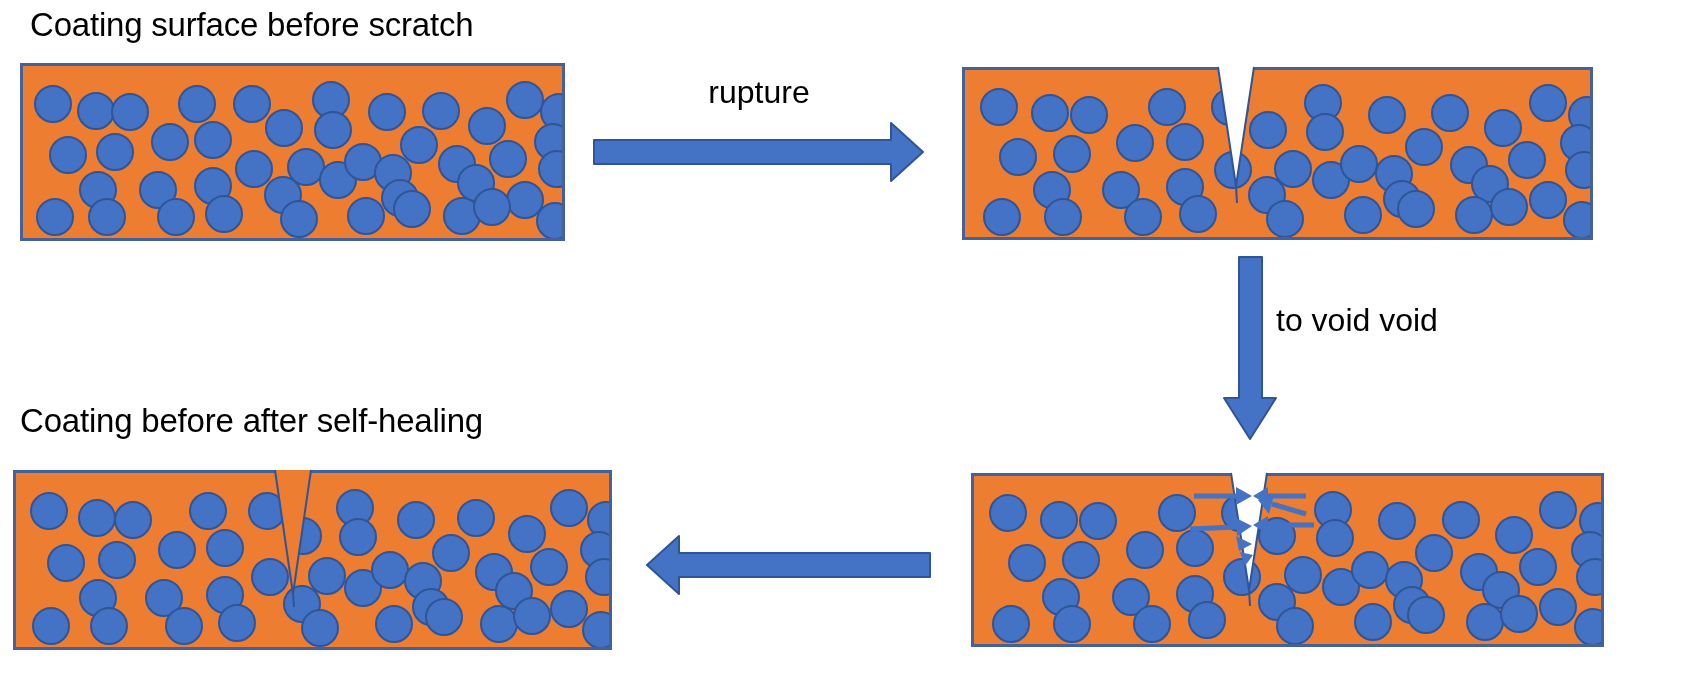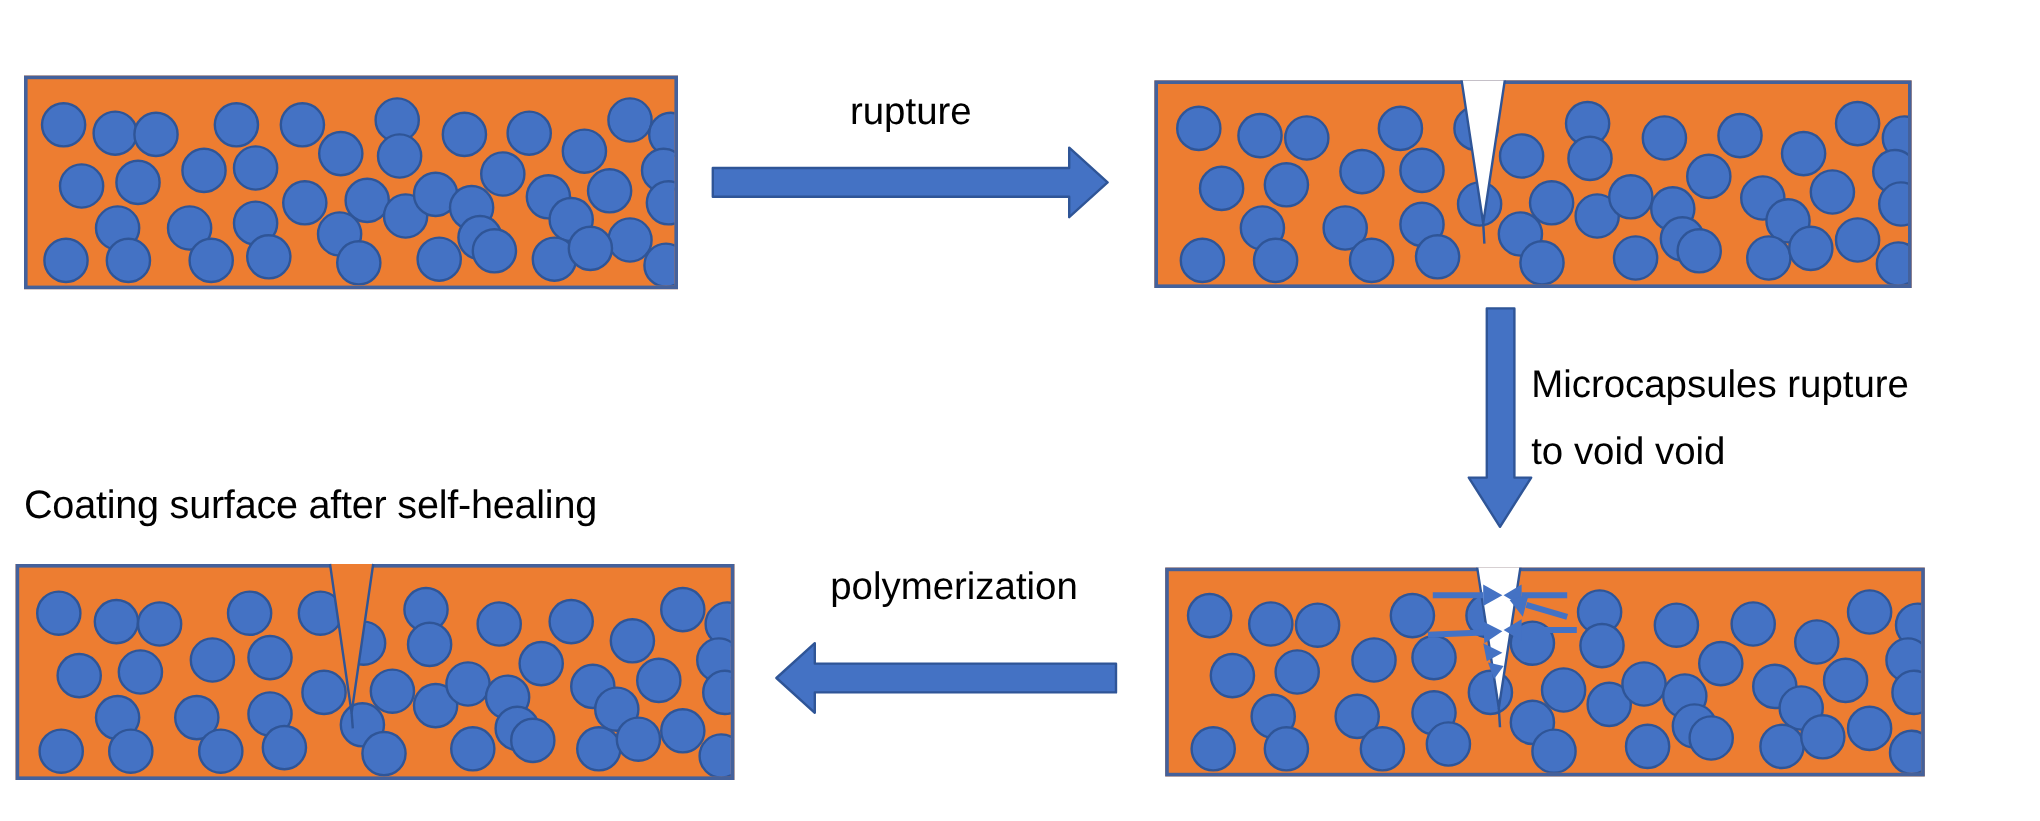--- a/index.html
+++ b/index.html
@@ -54,28 +54,27 @@
   }
   .notch-svg{z-index:3;}
   .rupture-svg{z-index:4;}
   .label-2line{line-height:56px;}
 </style>
 </head>
 <body>
 
 <div class="canvas">
 
-  <div class="title" style="left:20px;top:402px">Coating surface after self-healing</div>
+  <div class="title" style="left:30px;top:6px">Coating surface before scratch</div>
+  <div class="title" style="left:20px;top:402px">Coating before after self-healing</div>
 
   <div class="step-label" style="left:593px;top:74px;width:332px;text-align:center">rupture</div>
   <div class="step-label label-2line" style="left:1276px;top:292px">
-    <div>Microcapsules rupture</div>
     <div>to void void</div>
   </div>
-  <div class="step-label" style="left:650px;top:470px;width:290px;text-align:center">polymerization</div>
 
   <div class="panel" style="left:20px;top:63px;width:545px;height:178px">
       <div class="capsule-layer">
         <div class="capsule" style="left: 5.5%; top: 22%; width: 38px; height: 38px;"></div>
         <div class="capsule" style="left: 13.6%; top: 26%; width: 38px; height: 38px;"></div>
         <div class="capsule" style="left: 19.8%; top: 27%; width: 38px; height: 38px;"></div>
         <div class="capsule" style="left: 32.3%; top: 22%; width: 38px; height: 38px;"></div>
         <div class="capsule" style="left: 42.4%; top: 22%; width: 38px; height: 38px;"></div>
         <div class="capsule" style="left: 57.2%; top: 20%; width: 38px; height: 38px;"></div>
         <div class="capsule" style="left: 67.5%; top: 27%; width: 38px; height: 38px;"></div>

